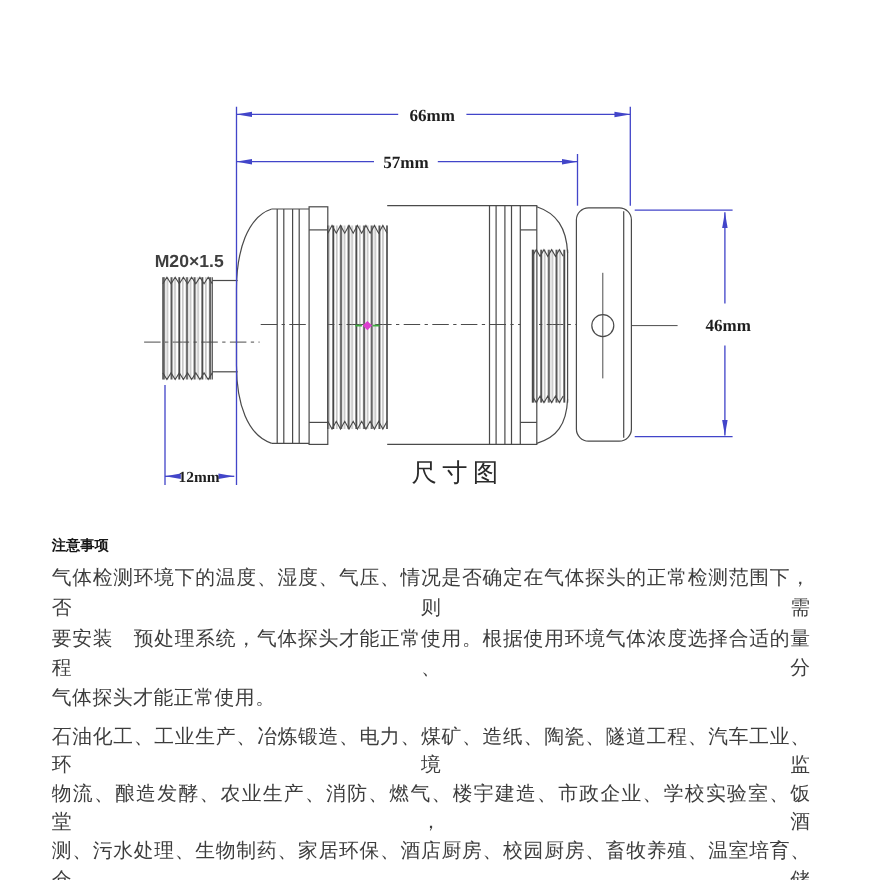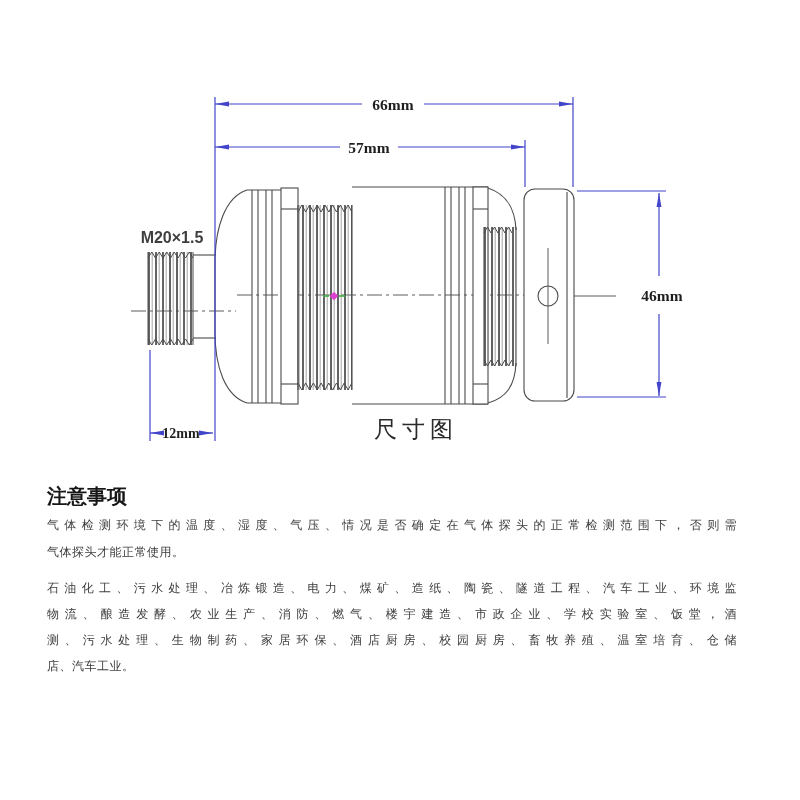--- a/index.html
+++ b/index.html
@@ -1,20 +1,20 @@
 <!DOCTYPE html>
 <html><head>
 <meta charset="utf-8">
 <style>
   html,body{margin:0;padding:0;background:#ffffff;}
   body{width:800px;height:800px;position:relative;font-family:"Liberation Sans",sans-serif;overflow:hidden;}
   #drawing{position:absolute;left:0;top:0;}
   .content{position:absolute;left:47px;top:486px;width:690px;color:#3d3d3d;}
-  .sec-heading{font-size:20px;font-weight:bold;color:#161616;line-height:20px;height:20px;}
-  .para{font-size:12px;}
+  .sec-heading{font-size:13px;font-weight:bold;color:#161616;line-height:20px;height:20px;}
+  .para{font-size:18px;}
   .p1{padding-top:6px;}
   .p2{padding-top:8px;}
   .p1 .tline{line-height:27.3px;height:27.3px;}
   .p2 .tline{line-height:26px;height:26px;}
   .tline{white-space:nowrap;letter-spacing:0.5px;}
   .tline.j{text-align:justify;text-align-last:justify;white-space:normal;height:auto;}
   svg text{user-select:none;}
   .dimtext{font-family:"Liberation Serif","DejaVu Serif",serif;font-weight:700;font-size:15.5px;fill:#1f1f1f;}
   .captext{font-family:"Liberation Serif","DejaVu Serif",serif;font-size:23px;fill:#2a2a2a;letter-spacing:5px;}
   .spectext{font-family:"Liberation Sans",sans-serif;font-weight:600;font-size:16px;fill:#3f3f3f;}
@@ -138,21 +138,22 @@
 
   <text class="spectext" x="172" y="243" text-anchor="middle">M20×1.5</text>
 
   <text class="captext" x="416" y="437" text-anchor="middle">尺寸图</text>
 </svg>
 
 <div class="content">
   <div class="sec-heading">注意事项</div>
   <div class="para p1">
     <div class="tline j">气体检测环境下的温度、湿度、气压、情况是否确定在气体探头的正常检测范围下，否则需</div>
+    <div class="tline j">要安装　预处理系统，气体探头才能正常使用。根据使用环境气体浓度选择合适的量程、分</div>
     <div class="tline">气体探头才能正常使用。</div>
   </div>
   <div class="para p2">
-    <div class="tline j">石油化工、污水处理、冶炼锻造、电力、煤矿、造纸、陶瓷、隧道工程、汽车工业、环境监</div>
+    <div class="tline j">石油化工、工业生产、冶炼锻造、电力、煤矿、造纸、陶瓷、隧道工程、汽车工业、环境监</div>
     <div class="tline j">物流、酿造发酵、农业生产、消防、燃气、楼宇建造、市政企业、学校实验室、饭堂，酒</div>
     <div class="tline j">测、污水处理、生物制药、家居环保、酒店厨房、校园厨房、畜牧养殖、温室培育、仓储</div>
     <div class="tline">店、汽车工业。</div>
   </div>
 </div>
 
 </body></html>

